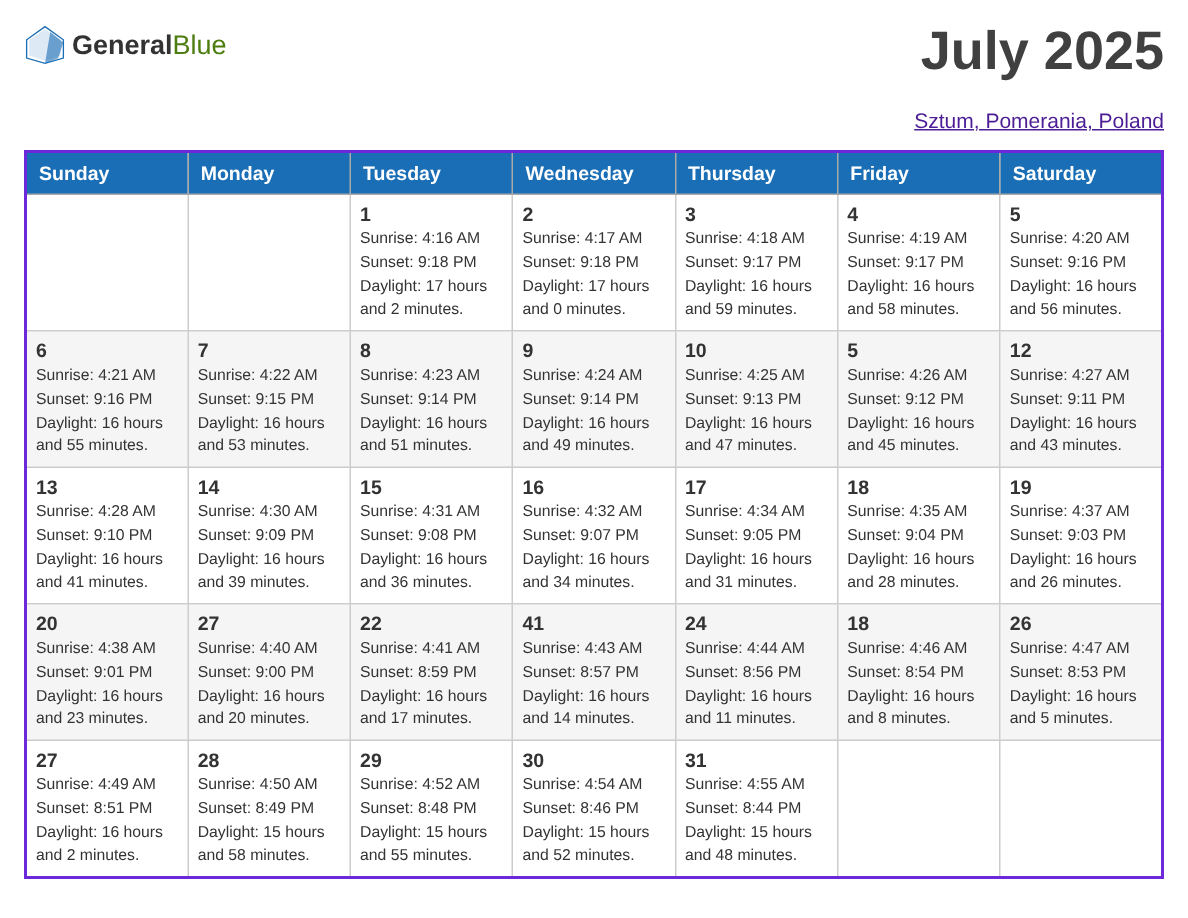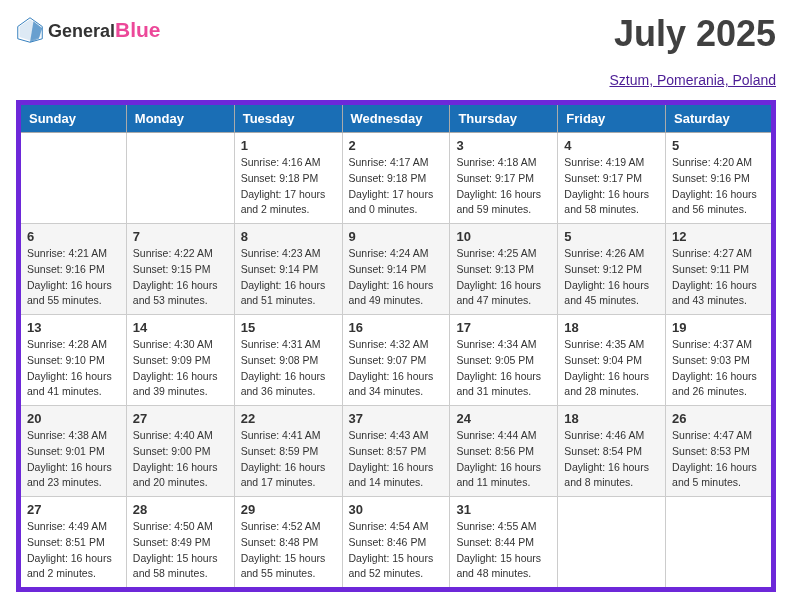--- a/index.html
+++ b/index.html
@@ -20,23 +20,23 @@
       display: flex;
       align-items: center;
       gap: 4px;
     }
     .logo-text-general {
       font-size: 18px;
       font-weight: bold;
       color: #333;
     }
     .logo-text-blue {
-      font-size: 21px;
-      font-weight: bold;
-      color: #ec4899;
+      font-size: 18px;
+      font-weight: normal;
+      color: #4d7c0f;
     }
     .logo-icon {
       width: 28px;
       height: 28px;
     }
     .title-block {
       text-align: right;
     }
     .month-title {
       font-size: 36px;
@@ -46,21 +46,21 @@
     }
     .location-title {
       font-size: 14px;
       color: #4c1d95;
       margin-top: 20px;
       text-decoration: underline;
     }
     .calendar {
       width: 100%;
       border-collapse: collapse;
-      border: 5px solid #6d28d9;
+      border: 2px solid #6d28d9;
     }
     .calendar th {
       background-color: #1a6eb5;
       color: #fff;
       font-size: 13px;
       font-weight: bold;
       padding: 6px 8px;
       text-align: left;
       border: 1px solid #aaa;
     }
@@ -219,21 +219,21 @@
         </td>
         <td>
           <span class="day-number">27</span>
           <div class="day-info">Sunrise: 4:40 AM<br>Sunset: 9:00 PM<br>Daylight: 16 hours and 20 minutes.</div>
         </td>
         <td>
           <span class="day-number">22</span>
           <div class="day-info">Sunrise: 4:41 AM<br>Sunset: 8:59 PM<br>Daylight: 16 hours and 17 minutes.</div>
         </td>
         <td>
-          <span class="day-number">37</span>
+          <span class="day-number">41</span>
           <div class="day-info">Sunrise: 4:43 AM<br>Sunset: 8:57 PM<br>Daylight: 16 hours and 14 minutes.</div>
         </td>
         <td>
           <span class="day-number">24</span>
           <div class="day-info">Sunrise: 4:44 AM<br>Sunset: 8:56 PM<br>Daylight: 16 hours and 11 minutes.</div>
         </td>
         <td>
           <span class="day-number">18</span>
           <div class="day-info">Sunrise: 4:46 AM<br>Sunset: 8:54 PM<br>Daylight: 16 hours and 8 minutes.</div>
         </td>

